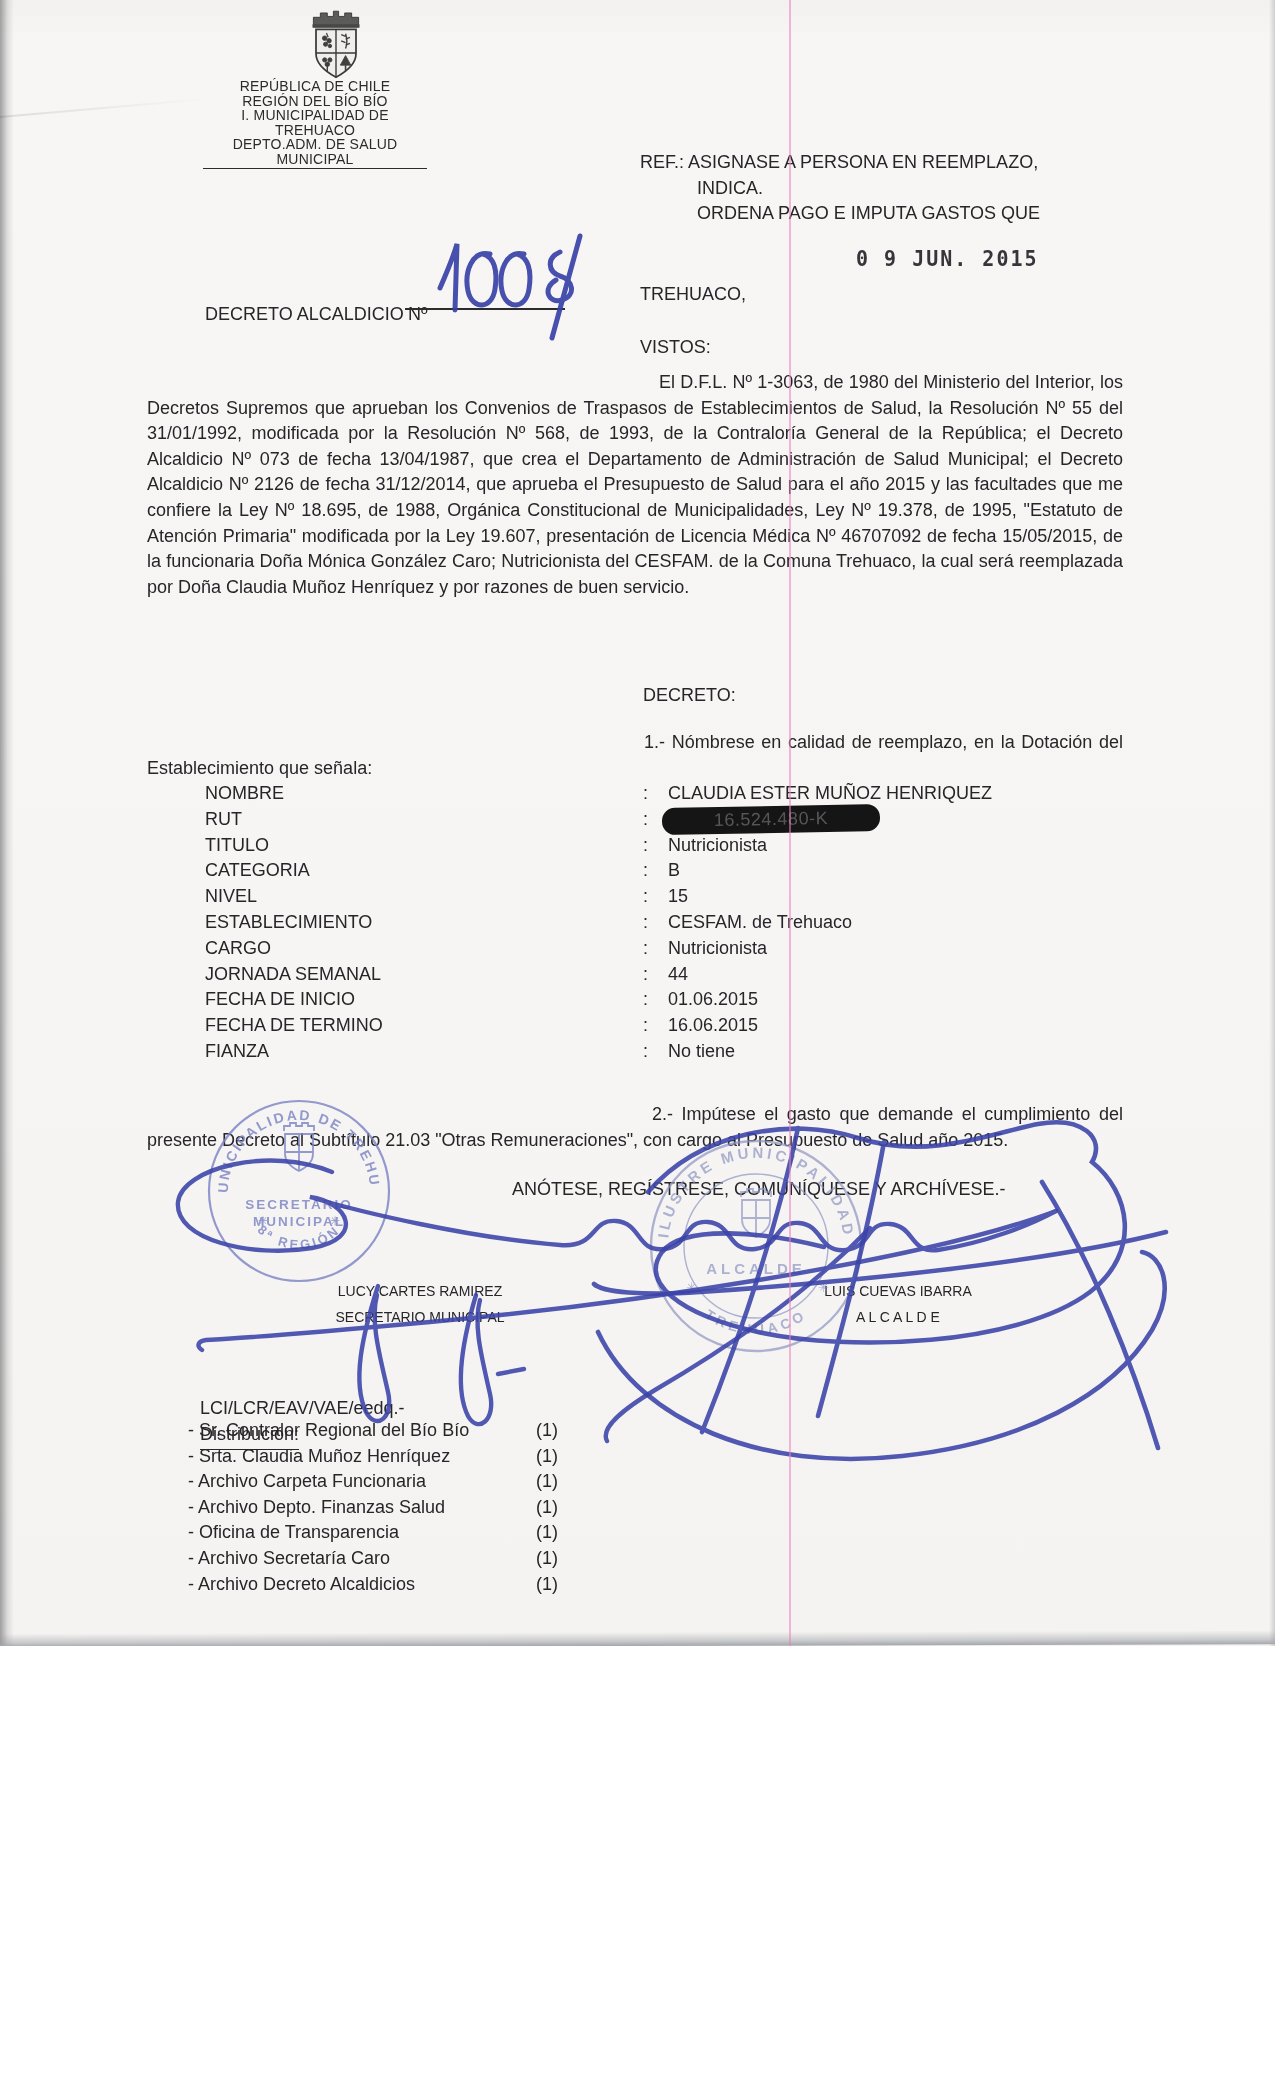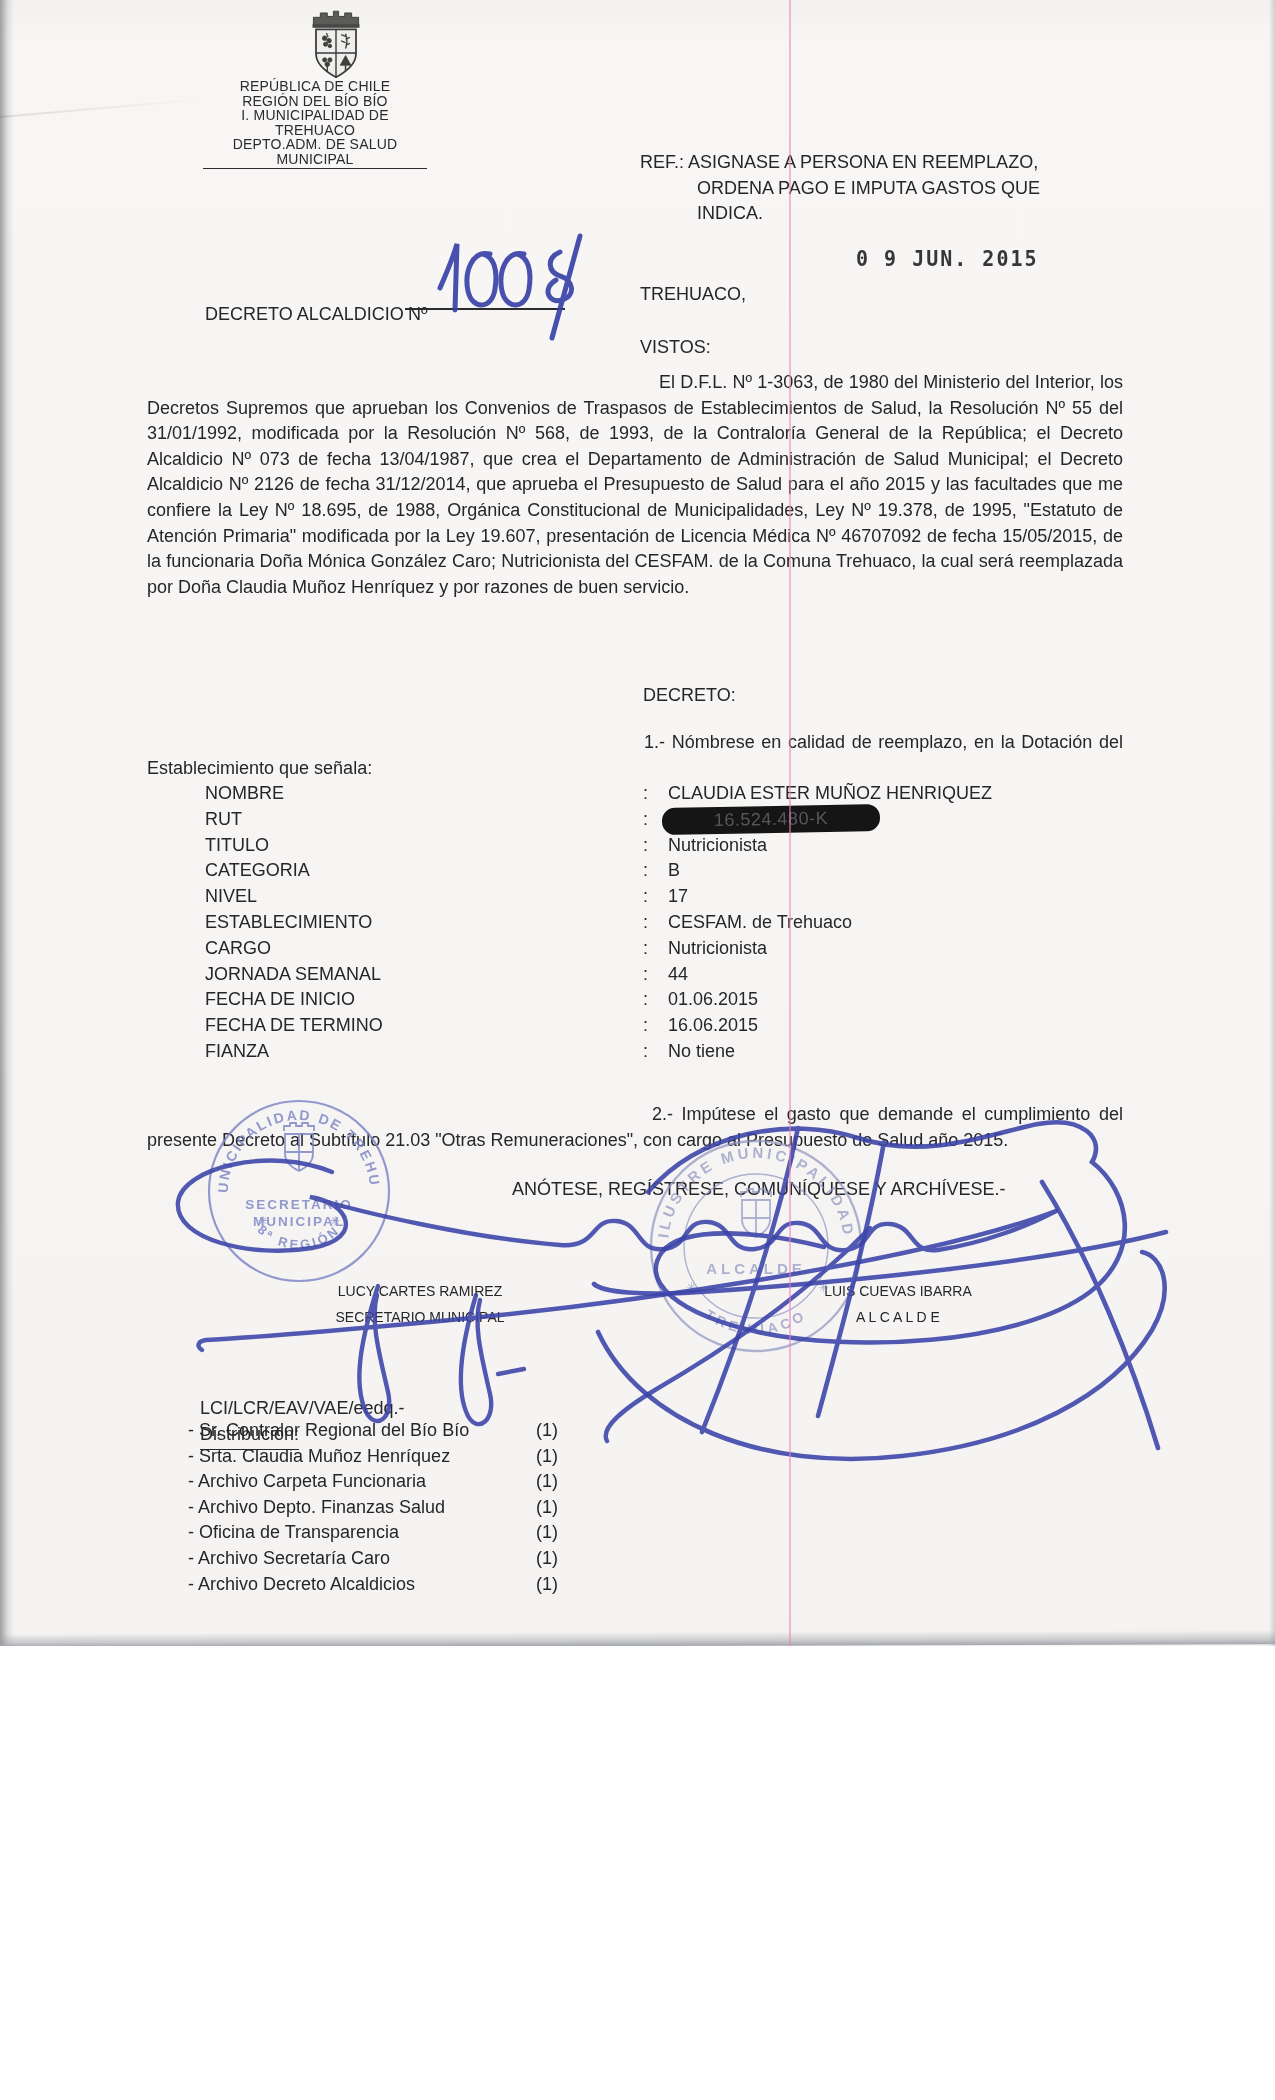--- a/index.html
+++ b/index.html
@@ -97,22 +97,22 @@
     </svg>
     <div class="abs letterhead" style="left:203px;top:79px">
       <div>REPÚBLICA DE CHILE</div>
       <div>REGIÓN DEL BÍO BÍO</div>
       <div>I. MUNICIPALIDAD DE TREHUACO</div>
       <div><span class="u">DEPTO.ADM. DE SALUD MUNICIPAL</span></div>
     </div>
 
     <div class="abs ref-block" style="left:640px;top:150px">
       <div>REF.: ASIGNASE A PERSONA EN REEMPLAZO,</div>
+      <div class="ref-indent">INDICA.</div>
       <div class="ref-indent">ORDENA PAGO E IMPUTA GASTOS QUE</div>
-      <div class="ref-indent">INDICA.</div>
     </div>
 
     <div class="abs doc" style="left:640px;top:252px">TREHUACO,</div>
     <div class="abs datestamp" style="left:856px;top:247px">0 9 JUN. 2015</div>
 
     <div class="abs doc" style="left:205px;top:272px">DECRETO ALCALDICIO</div>
     <div class="abs doc" style="left:408px;top:272px">Nº</div>
     <div class="num-underline"></div>
     <div class="abs" style="left:420px;top:230px;width:170px;height:112px">
       <span class="hw-alt">1008/</span>
@@ -150,21 +150,21 @@
         <span class="cell-value">Nutricionista</span>
       </div>
       <div class="row" style="top:860.4px">
         <span class="cell-label">CATEGORIA</span>
         <span class="cell-colon">:</span>
         <span class="cell-value">B</span>
       </div>
       <div class="row" style="top:886.2px">
         <span class="cell-label">NIVEL</span>
         <span class="cell-colon">:</span>
-        <span class="cell-value">17</span>
+        <span class="cell-value">15</span>
       </div>
       <div class="row" style="top:912px">
         <span class="cell-label">ESTABLECIMIENTO</span>
         <span class="cell-colon">:</span>
         <span class="cell-value">CESFAM. de Trehuaco</span>
       </div>
       <div class="row" style="top:937.8px">
         <span class="cell-label">CARGO</span>
         <span class="cell-colon">:</span>
         <span class="cell-value">Nutricionista</span>

